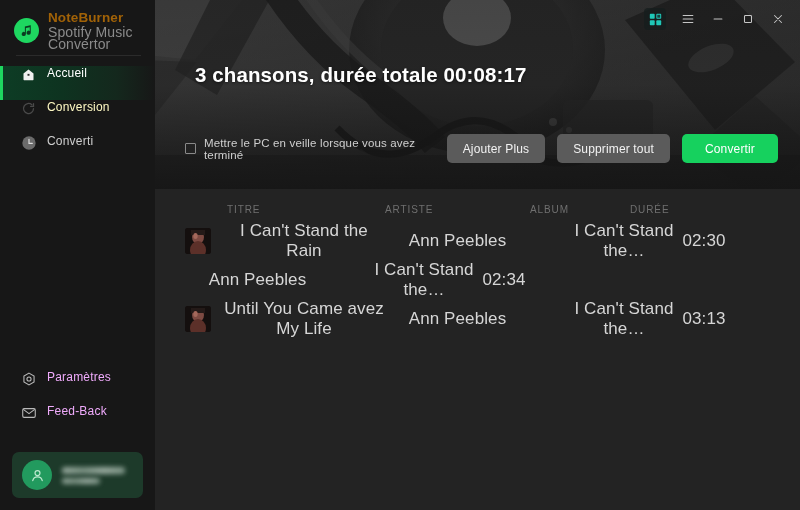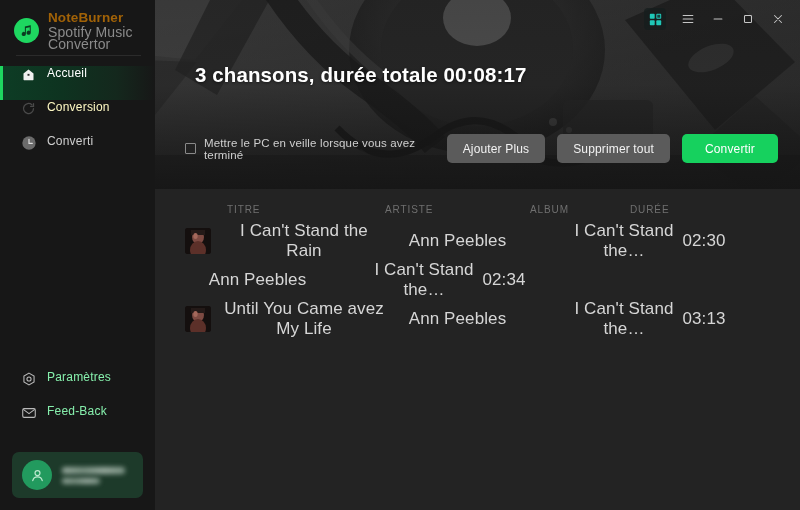--- a/index.html
+++ b/index.html
@@ -43,21 +43,21 @@
     background:linear-gradient(to right,#0d3d25 0%,#0e3320 40%,#14281d 75%,#171717 100%);
     color:#ffffff;
   }
   .nav-item.active::before {
     content:""; position:absolute; left:0; top:0; bottom:0; width:3px; background:#1ed760;
   }
   .nav-item.disabled { color:#fef9c3; cursor:default; }
   .nav-spacer { flex:1 1 auto; }
 
   .nav-bottom { display:flex; flex-direction:column; padding-bottom:12px; }
-  .nav-bottom .nav-item { height:34px; padding-left:20px; color:#86efac; }
+  .nav-bottom .nav-item { height:34px; padding-left:20px; color:#f0abfc; }
 
   .account {
     margin:14px 12px 0 12px; height:46px; border-radius:7px;
     background:#1d3a2a; display:flex; align-items:center; gap:10px;
     padding-left:10px; cursor:pointer; overflow:hidden;
   }
   .avatar {
     width:30px; height:30px; flex:0 0 30px; border-radius:50%;
     background:#229a5e; display:flex; align-items:center; justify-content:center;
   }

